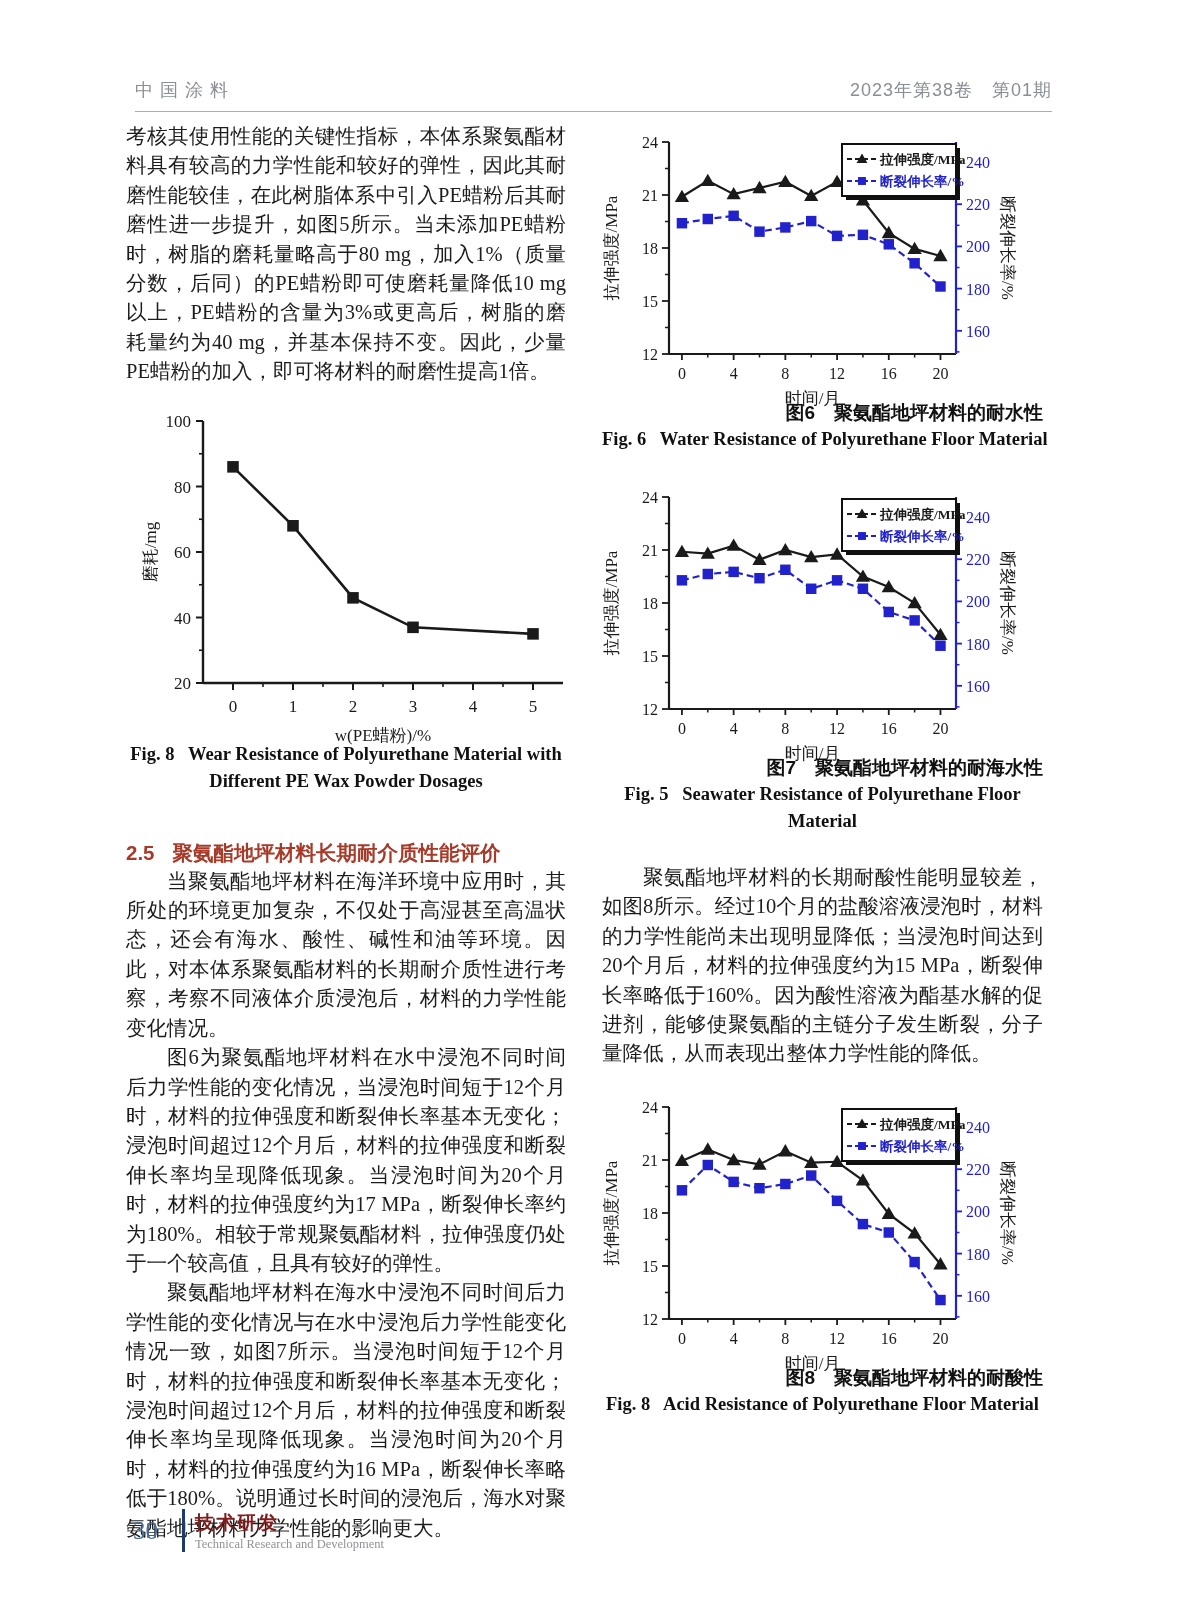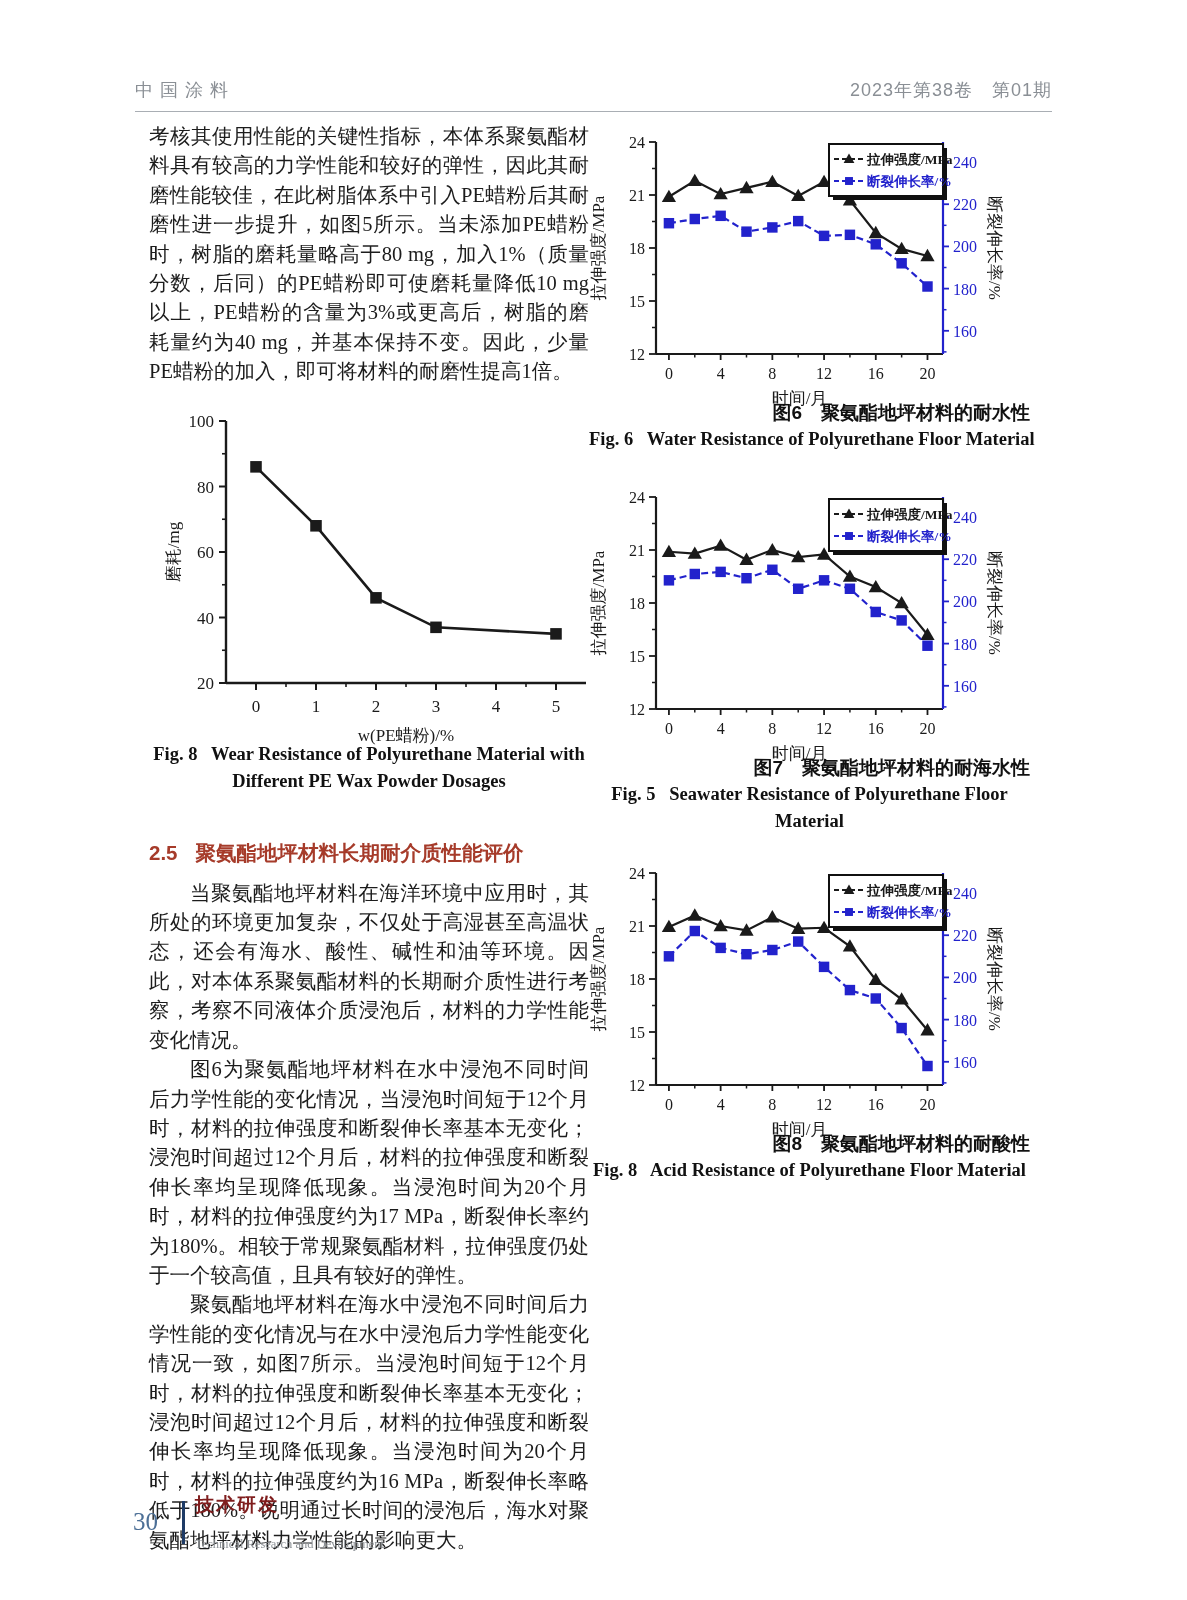--- a/index.html
+++ b/index.html
@@ -6,49 +6,49 @@
   html,body { width:1187px; height:1600px; background:#ffffff; }
   body { font-family:"Liberation Serif","DejaVu Serif",serif; color:#1c1c1c; position:relative; overflow:hidden; }
   .page { position:absolute; inset:0; background:#fff; }
 
   .hdr { position:absolute; left:135px; width:917px; top:78px; display:flex; justify-content:space-between; align-items:flex-end;
          padding-bottom:9px; border-bottom:1.5px solid #a9aeb4; color:#8a8f95;
          font-family:"Liberation Sans","DejaVu Sans",sans-serif; font-size:18px; }
   .hdr .jt { letter-spacing:7px; }
   .hdr .iss { letter-spacing:1px; }
 
-  .columns { position:absolute; top:122px; left:149px; width:917px; display:flex; }
+  .columns { position:absolute; top:122px; left:126px; width:917px; display:flex; gap:36px; }
   .col-left { width:440px; }
   .col-right { width:441px; }
 
   .body { font-size:20.5px; line-height:29.4px; text-align:justify; text-indent:2em; color:#1c1c1c; }
   .body.no-indent { text-indent:0; }
 
   figure { margin:0; }
   .fig-block .chart { line-height:0; }
   .fig5-block { margin-top:16px; }
   .fig7-block { margin-top:24px; }
   .fig8-block { margin-top:18px; }
   .para-acid { margin-top:28px; }
 
   .cap-cn { font-family:"Liberation Sans","DejaVu Sans",sans-serif; font-weight:700; font-size:19px;
             text-align:right; white-space:pre; margin-top:8px; color:#111; }
   .cap-en { font-family:"Liberation Serif","DejaVu Serif",serif; font-weight:700; font-size:18.5px;
             text-align:center; white-space:pre; line-height:27px; color:#111; }
 
-  .section-heading { margin-top:44px; margin-bottom:12px; font-family:"Liberation Sans","DejaVu Sans",sans-serif;
+  .section-heading { margin-top:44px; font-family:"Liberation Sans","DejaVu Sans",sans-serif;
                      font-size:20.5px; font-weight:700; color:#a63b2a; }
   .section-heading .sec-num { margin-right:18px; }
 
   .ftr { position:absolute; left:133px; bottom:48px; display:flex; align-items:center; }
   .page-num { font-size:25px; color:#4c6f96; margin-right:24px; }
   .ftr-bar { width:3px; height:43px; background:#1e3b66; margin-right:10px; }
   .ftr-cn { font-family:"Liberation Sans","DejaVu Sans",sans-serif; font-size:19px; font-weight:600;
             color:#7f1d1d; letter-spacing:2px; }
-  .ftr-en { font-size:12.5px; color:#8d9297; margin-top:19px; }
+  .ftr-en { font-size:12.5px; color:#8d9297; margin-top:1px; }
 </style>
 </head>
 <body>
 
 <div class="page">
 
   <div class="hdr">
     <span class="jt">中国涂料</span>
     <span class="iss">2023年第38卷　第01期</span>
   </div>
@@ -299,20 +299,21 @@
               <rect x="256.04" y="55.04" width="7.92" height="7.92" fill="#2222cc"></rect>
               <text x="278" y="64" fill="#2222cc" font-size="13.5" text-anchor="start" font-family="&quot;Liberation Serif&quot;,&quot;DejaVu Serif&quot;,serif" font-weight="600">断裂伸长率/%</text>
             </svg></div>
         <figcaption>
           <div class="cap-cn">图7　聚氨酯地坪材料的耐海水性</div>
           <div class="cap-en">Fig. 5   Seawater Resistance of Polyurethane Floor</div>
           <div class="cap-en">Material</div>
         </figcaption>
       </figure>
 
+      <p class="body para-acid">聚氨酯地坪材料的长期耐酸性能明显较差，如图8所示。经过10个月的盐酸溶液浸泡时，材料的力学性能尚未出现明显降低；当浸泡时间达到20个月后，材料的拉伸强度约为15 MPa，断裂伸长率略低于160%。因为酸性溶液为酯基水解的促进剂，能够使聚氨酯的主链分子发生断裂，分子量降低，从而表现出整体力学性能的降低。</p>
 
       <figure class="fig-block fig8-block">
         <div class="chart" id="chart-fig8"><svg width="420" height="270" style="overflow:visible">
               <line x1="67" y1="20" x2="67" y2="232" stroke="#1a1a1a" stroke-width="2.2"></line>
               <line x1="67" y1="232" x2="354" y2="232" stroke="#1a1a1a" stroke-width="2.2"></line>
               <line x1="354" y1="20" x2="354" y2="232" stroke="#2222cc" stroke-width="2.2"></line>
               <line x1="60" y1="232" x2="67" y2="232" stroke="#1a1a1a" stroke-width="1.8"></line>
               <text x="56" y="238" fill="#1a1a1a" font-size="16" text-anchor="end" font-family="&quot;Liberation Serif&quot;,&quot;DejaVu Serif&quot;,serif" font-weight="normal">12</text>
               <line x1="60" y1="179" x2="67" y2="179" stroke="#1a1a1a" stroke-width="1.8"></line>
               <text x="56" y="185" fill="#1a1a1a" font-size="16" text-anchor="end" font-family="&quot;Liberation Serif&quot;,&quot;DejaVu Serif&quot;,serif" font-weight="normal">15</text>

